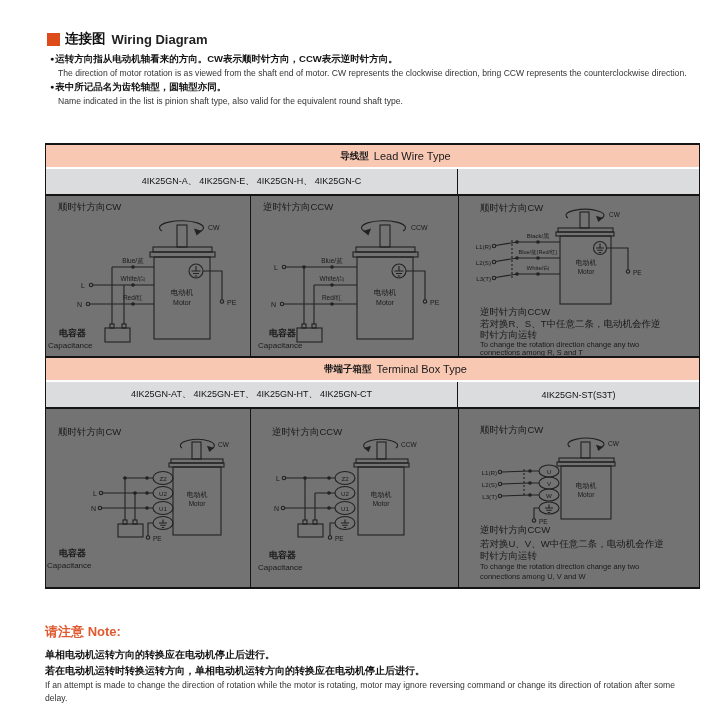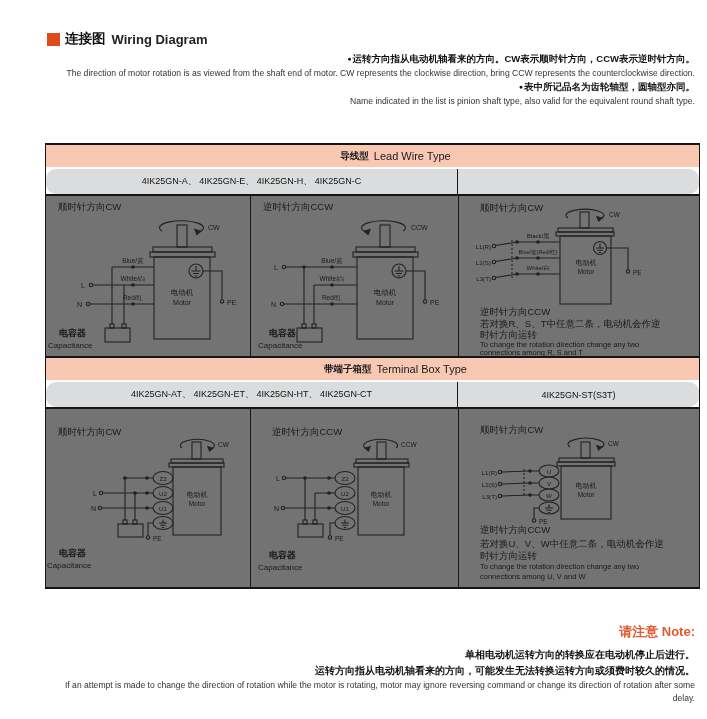--- a/index.html
+++ b/index.html
@@ -1,35 +1,35 @@
 <!DOCTYPE html>
 <html><head>
 <meta charset="utf-8">
 <style>
   html,body{margin:0;padding:0;background:#fff;}
   .page{position:relative;width:707px;height:719px;background:#ffffff;overflow:hidden;
-        font-family:"Liberation Sans","DejaVu Sans",sans-serif;color:#1a1a1a;text-align:right;}
+        font-family:"Liberation Sans","DejaVu Sans",sans-serif;color:#1a1a1a;}
   
   .title-row{position:absolute;left:47px;top:30px;display:flex;align-items:center;}
   .title-square{width:13px;height:13px;background:#DD4B1A;margin-right:5px;}
   .title-zh{font-size:13.5px;font-weight:bold;color:#111;}
   .title-en{font-size:13px;font-weight:bold;color:#222;margin-left:6px;}
   
   .intro{position:absolute;left:50px;top:52px;width:645px;}
   .intro .zh{font-size:9.5px;font-weight:600;color:#111;line-height:14px;}
   .intro .en{font-size:8.6px;color:#333;line-height:14px;padding-left:8px;}
   .bullet{margin-right:1px;font-size:7px;vertical-align:1px;}
   
   .wtable{position:absolute;left:45px;top:143px;width:655px;border-left:1px solid #151515;border-right:1px solid #151515;box-sizing:border-box;}
   .hline{height:2px;background:#151515;}
   .gap{height:2px;background:#ffffff;}
   .band{height:22px;background:#F9C8B3;display:flex;align-items:center;justify-content:center;padding-left:46px;}
   .band .zh{font-size:9.5px;font-weight:bold;color:#1a1a1a;}
   .band .en{font-size:11px;color:#1a1a1a;margin-left:5px;}
-  .models-row{display:flex;height:25px;background:#DBDCDD;border-radius:10px;}
+  .models-row{display:flex;height:25px;background:#DBDCDD;}
   .m-left{width:412px;border-right:1.5px solid #151515;display:flex;align-items:center;justify-content:center;font-size:9px;color:#111;box-sizing:border-box;}
   .m-right{flex:1;display:flex;align-items:center;justify-content:center;font-size:9px;color:#111;}
   .cells-row{display:flex;background:#737373;}
   .cell{position:relative;box-sizing:border-box;}
   .cw1{width:204.5px;border-right:1.5px solid #151515;}
   .cw2{width:208.5px;border-right:1.5px solid #151515;}
   .cw3{flex:1;}
   svg{display:block;}
   svg text{font-family:"Liberation Sans","DejaVu Sans",sans-serif;fill:#1a1a1a;}
   .diag-stroke{stroke:#222;fill:none;stroke-width:1.1;}
@@ -417,17 +417,17 @@
 
     <div class="hline"></div>
   </div>
 
   <div class="footer">
     <div class="note-title">
       <span>请注意</span>
       <span>Note:</span>
     </div>
     <div class="zh">单相电动机运转方向的转换应在电动机停止后进行。</div>
-    <div class="zh">运转方向指从电动机轴看来的方向，可能发生无法转换运转方向或须费时较久的情况。</div>
+    <div class="zh">若在电动机运转时转换运转方向，单相电动机运转方向的转换应在电动机停止后进行。</div>
     <div class="en">If an attempt is made to change the direction of rotation while the motor is rotating, motor may ignore reversing command or change its direction of rotation after some delay.</div>
   </div>
 
 </div>
 
 </body></html>

